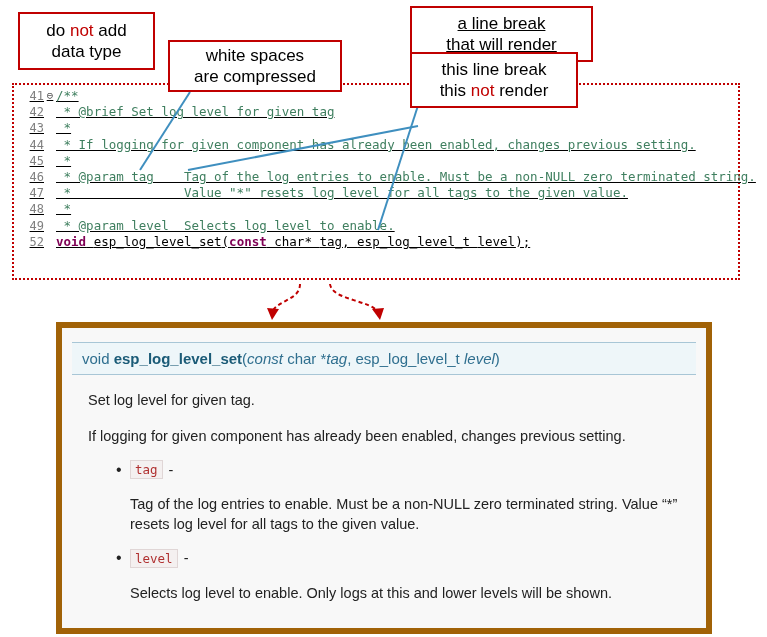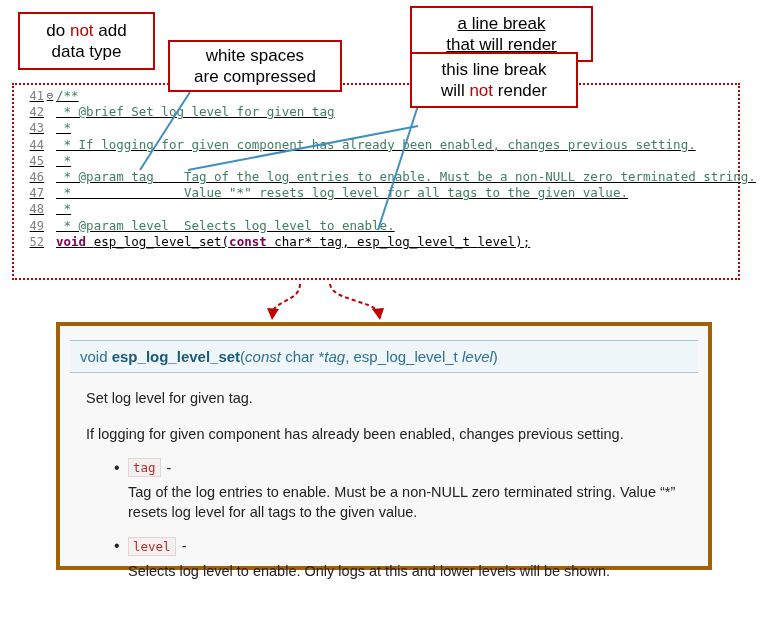--- a/index.html
+++ b/index.html
@@ -130,23 +130,23 @@
     z-index: 4;
     pointer-events: none;
   }
 
   
   #doc-panel {
     position: absolute;
     left: 56px;
     top: 322px;
     width: 656px;
-    height: 248px;
+    height: 312px;
     background: #f8f8f8;
-    border: 4px solid #a16207;
+    border: 6px solid #a16207;
     box-sizing: border-box;
     z-index: 2;
     font-family: "Liberation Sans", sans-serif;
   }
   #doc-signature {
     margin: 14px 10px 0 10px;
     background: #eef6f9;
     border-top: 1px solid #a8c6d6;
     border-bottom: 1px solid #a8c6d6;
     padding: 7px 10px;
@@ -203,21 +203,21 @@
     color: #b03030;
     background: #f4f0f0;
     border: 1px solid #e0d6d6;
     padding: 1px 4px;
   }
   .param-dash {
     margin-left: 6px;
     color: #222222;
   }
   .param-desc {
-    margin: 5px 0 0 14px;
+    margin: 15px 0 0 14px;
     font-size: 14.5px;
     line-height: 1.4;
     color: #222222;
     max-width: 560px;
   }
 </style>
 </head>
 <body>
 
 <div class="callout" id="callout-datatype">
@@ -237,21 +237,21 @@
 <div class="callout" id="callout-linebreak-render">
   <div>
     <span>a line break</span><br>
     <span>that will render</span>
   </div>
 </div>
 
 <div class="callout" id="callout-linebreak-norender">
   <div>
     <span>this line break</span><br>
-    <span>will </span><span class="hl">not</span><span> render</span>
+    <span>this </span><span class="hl">not</span><span> render</span>
   </div>
 </div>
 
 <div id="code-panel">
   <div class="code-line">
     <span class="ln">41</span><span class="fold">⊖</span><span class="code-txt">/**</span>
   </div>
   <div class="code-line">
     <span class="ln">42</span><span class="fold"></span><span class="code-txt"> * @brief Set log level for given tag</span>
   </div>

